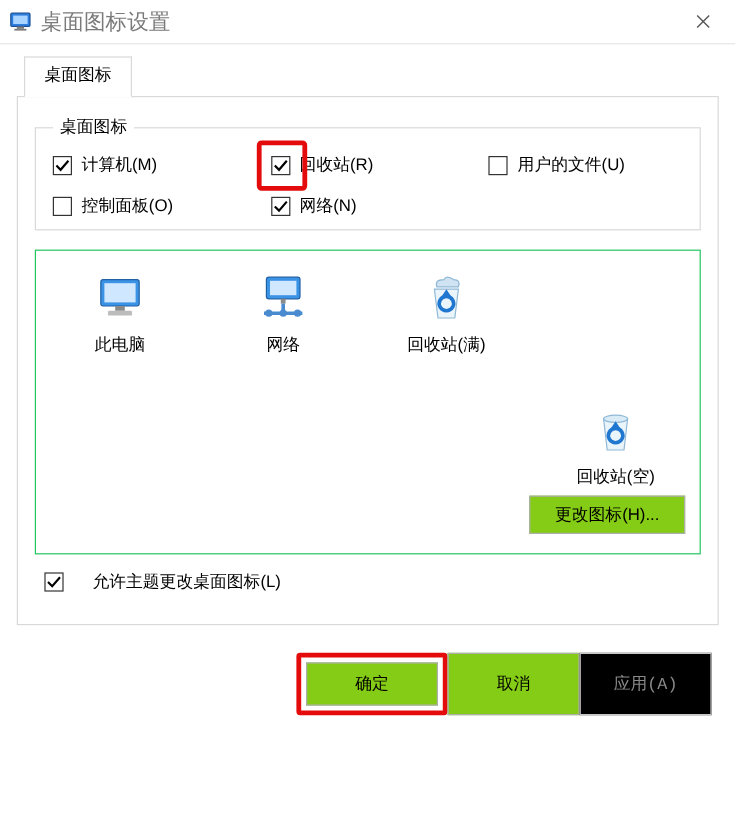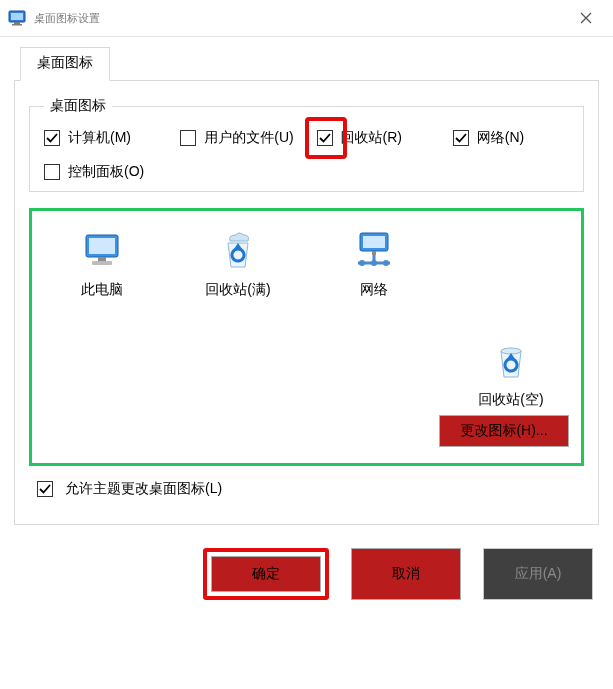--- a/index.html
+++ b/index.html
@@ -22,21 +22,21 @@
     border-bottom: 1px solid #e5e5e5;
   }
   .titlebar-icon {
     width: 18px; height: 18px;
     margin-right: 8px;
     flex-shrink: 0;
   }
   .titlebar-title {
     flex: 1;
     color: #7a7a7a;
-    font-size: 11px;
+    font-size: 18px;
   }
   .titlebar-close {
     width: 46px; height: 100%;
     display: flex; align-items: center; justify-content: center;
     color: #555;
     font-size: 14px;
     cursor: pointer;
   }
   .client {
     padding: 10px 14px 12px 14px;
@@ -65,21 +65,21 @@
     border: 1px solid #d9d9d9;
     margin: 4px 0 16px 0;
     padding: 14px 14px 10px 14px;
   }
   fieldset.group > legend {
     padding: 0 6px;
     font-size: 14px;
   }
   .check-grid {
     display: grid;
-    grid-template-columns: 1fr 1fr 1fr 1fr;
+    grid-template-columns: 1fr 1fr 1fr;
     row-gap: 16px;
     column-gap: 20px;
   }
   .check-item {
     display: flex;
     align-items: center;
     gap: 8px;
     position: relative;
   }
   .chkbox {
@@ -93,21 +93,21 @@
   }
   .chkbox.checked svg { display: block; }
   .chkbox svg { display: none; width: 12px; height: 12px; }
   .highlight-red {
     position: absolute;
     border: 4px solid #e30b0b;
     border-radius: 4px;
     pointer-events: none;
   }
   .icon-panel {
-    border: 3px solid #22c55e;
+    border: 1px solid #22c55e;
     padding: 18px 12px 16px 12px;
     margin-bottom: 14px;
   }
   .icon-row {
     display: flex;
     gap: 20px;
     margin-bottom: 40px;
   }
   .icon-item {
     width: 116px;
@@ -124,45 +124,45 @@
   .icon-item .icon-label { font-size: 14px; }
   .panel-btnrow {
     display: flex;
     justify-content: flex-end;
     gap: 14px;
     margin-top: 6px;
   }
   button.win-btn {
     font-family: inherit;
     font-size: 14px;
-    background: #b91c1c;
+    background: #84cc16;
     border: 1px solid #adadad;
     padding: 6px 18px;
     min-width: 130px;
     cursor: pointer;
   }
   button.win-btn:disabled {
     color: #8a8a8a;
     border-color: #c8c8c8;
-    background: #404040;
+    background: #000000;
     cursor: default;
   }
   .allow-theme-row {
     display: flex;
     align-items: center;
-    gap: 12px;
+    gap: 24px;
     margin: 0 0 8px 8px;
   }
   .dialog-buttons-wrap {
     padding: 10px 20px 16px 0;
     display: flex;
     justify-content: flex-end;
-    gap: 22px;
     border-top: 1px solid transparent;
     position: relative;
+    font-family: Liberation Mono, monospace;
   }
   .dialog-buttons-wrap button.win-btn {
     min-width: 110px;
     padding: 8px 18px;
   }
   .ok-highlight {
     border: 4px solid #e30b0b;
     border-radius: 3px;
     padding: 4px;
     display: inline-block;
@@ -204,98 +204,98 @@
         <label class="check-item">
           <span class="chkbox checked">
             <svg viewBox="0 0 12 12">
                 <polyline points="1,6 4.5,9.5 11,2" fill="none" stroke="#000" stroke-width="1.8"></polyline>
               </svg>
           </span>
           <span>计算机(M)</span>
         </label>
 
         <label class="check-item">
-          <span class="chkbox">
-            
-          </span>
-          <span>用户的文件(U)</span>
-        </label>
-
-        <label class="check-item">
           <span class="highlight-red" style="left:-12px; top:-12px; width:34px; height:34px;"></span>
           <span class="chkbox checked">
             <svg viewBox="0 0 12 12">
                 <polyline points="1,6 4.5,9.5 11,2" fill="none" stroke="#000" stroke-width="1.8"></polyline>
               </svg>
           </span>
           <span>回收站(R)</span>
         </label>
 
         <label class="check-item">
+          <span class="chkbox">
+            
+          </span>
+          <span>用户的文件(U)</span>
+        </label>
+
+        <label class="check-item">
+          <span class="chkbox">
+            
+          </span>
+          <span>控制面板(O)</span>
+        </label>
+
+        <label class="check-item">
           <span class="chkbox checked">
             <svg viewBox="0 0 12 12">
                 <polyline points="1,6 4.5,9.5 11,2" fill="none" stroke="#000" stroke-width="1.8"></polyline>
               </svg>
           </span>
           <span>网络(N)</span>
-        </label>
-
-        <label class="check-item">
-          <span class="chkbox">
-            
-          </span>
-          <span>控制面板(O)</span>
         </label>
 
       </div>
     </fieldset>
 
     <div class="icon-panel">
       <div class="icon-row">
 
         <div class="icon-item">
           <span class="icon-img">
             <svg viewBox="0 0 44 44">
               <rect x="6" y="6" width="32" height="22" rx="2" fill="#3b93e6" stroke="#2061a6"></rect>
               <rect x="9" y="9" width="26" height="16" fill="#cfe8ff"></rect>
               <rect x="18" y="28" width="8" height="4" fill="#8a8a8a"></rect>
               <rect x="12" y="32" width="20" height="4" rx="1" fill="#bcbcbc"></rect>
             </svg>
           </span>
           <span class="icon-label">此电脑</span>
         </div>
 
-
-        <div class="icon-item">
-          <span class="icon-img">
-            <svg viewBox="0 0 44 44">
-              <path d="M12 14 h20 l-3 24 h-14 Z" fill="#eaf4fb" stroke="#8fb8d6"></path>
-              <path d="M14 12 q-2 -6 6 -6 q2 -4 8 0 q6 0 4 6 Z" fill="#cfe3f2" stroke="#8fb8d6"></path>
-              <path d="M22 20 a6 6 0 1 0 0.01 0" fill="none" stroke="#1f77d0" stroke-width="3"></path>
-              <polygon points="22,14 26,20 18,20" fill="#1f77d0"></polygon>
-            </svg>
-          </span>
-          <span class="icon-label">回收站(满)</span>
-        </div>
 
         <div class="icon-item">
           <span class="icon-img">
             <svg viewBox="0 0 44 44">
               <rect x="8" y="4" width="28" height="18" rx="2" fill="#3b93e6" stroke="#2061a6"></rect>
               <rect x="11" y="7" width="22" height="12" fill="#cfe8ff"></rect>
               <rect x="20" y="22" width="4" height="4" fill="#8a8a8a"></rect>
               <line x1="6" y1="34" x2="38" y2="34" stroke="#4a8bd0" stroke-width="3"></line>
               <circle cx="10" cy="34" r="3" fill="#4a8bd0"></circle>
               <circle cx="22" cy="34" r="3" fill="#4a8bd0"></circle>
               <circle cx="34" cy="34" r="3" fill="#4a8bd0"></circle>
               <line x1="22" y1="26" x2="22" y2="34" stroke="#4a8bd0" stroke-width="3"></line>
             </svg>
           </span>
           <span class="icon-label">网络</span>
         </div>
+
+        <div class="icon-item">
+          <span class="icon-img">
+            <svg viewBox="0 0 44 44">
+              <path d="M12 14 h20 l-3 24 h-14 Z" fill="#eaf4fb" stroke="#8fb8d6"></path>
+              <path d="M14 12 q-2 -6 6 -6 q2 -4 8 0 q6 0 4 6 Z" fill="#cfe3f2" stroke="#8fb8d6"></path>
+              <path d="M22 20 a6 6 0 1 0 0.01 0" fill="none" stroke="#1f77d0" stroke-width="3"></path>
+              <polygon points="22,14 26,20 18,20" fill="#1f77d0"></polygon>
+            </svg>
+          </span>
+          <span class="icon-label">回收站(满)</span>
+        </div>
       </div>
 
       <div class="icon-row" style="margin-bottom:6px;justify-content:flex-end;">
         <div class="icon-item">
           <span class="icon-img">
             <svg viewBox="0 0 44 44">
               <path d="M12 12 h20 l-3 26 h-14 Z" fill="#eaf4fb" stroke="#8fb8d6"></path>
               <ellipse cx="22" cy="12" rx="10" ry="3" fill="#d8ebf7" stroke="#8fb8d6"></ellipse>
               <path d="M22 20 a6 6 0 1 0 0.01 0" fill="none" stroke="#1f77d0" stroke-width="3"></path>
               <polygon points="22,14 26,20 18,20" fill="#1f77d0"></polygon>

